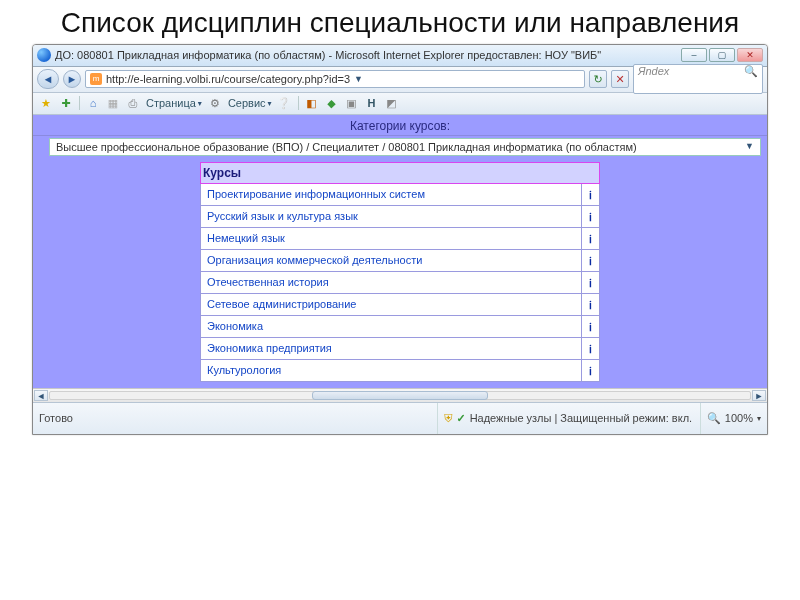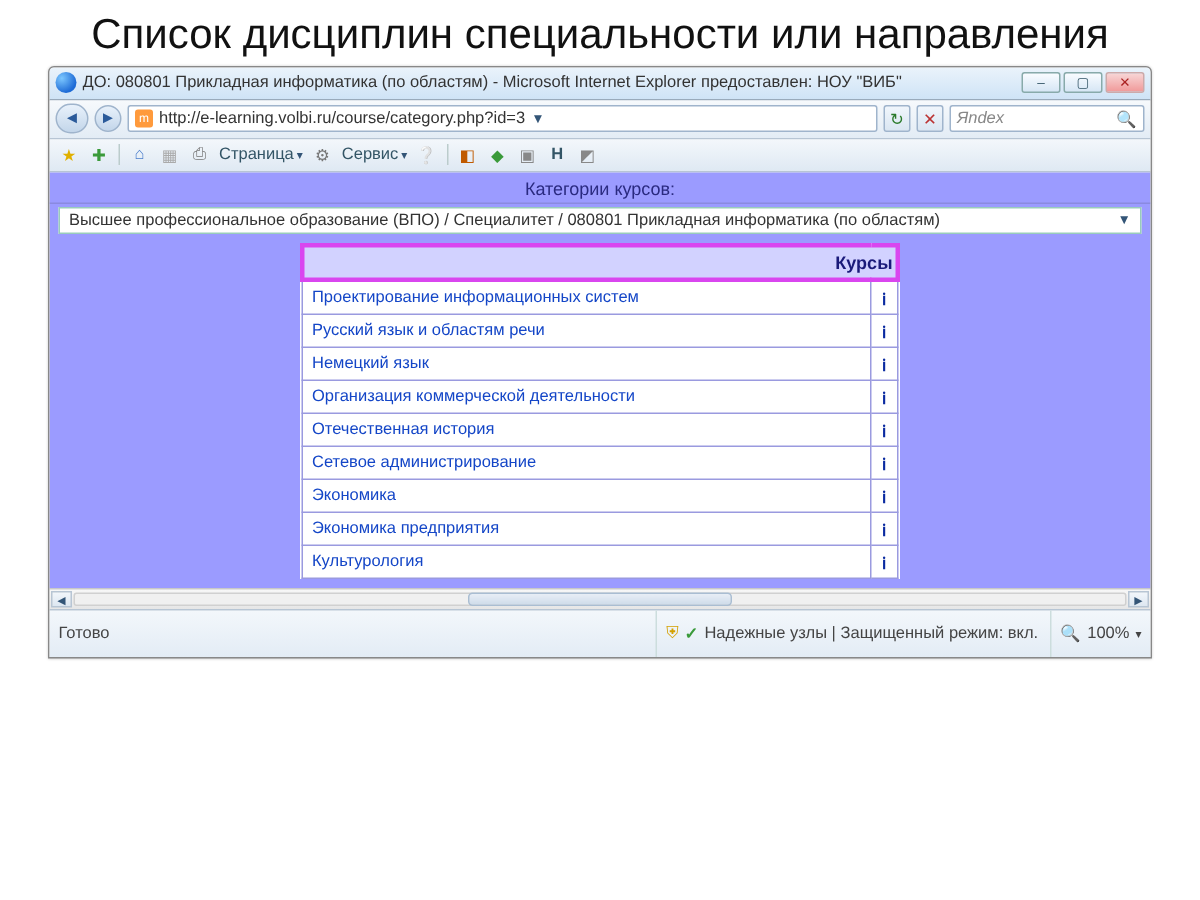--- a/index.html
+++ b/index.html
@@ -16,36 +16,36 @@
   .winbtn.close { background:linear-gradient(#f8d6d6,#f09a9a); color:#a22; border-color:#caa; }
   
   .navrow { display:flex; align-items:center; height:26px; background:linear-gradient(#f6f9fc,#e3ecf5); border-bottom:1px solid #b7c5d4; padding:2px 4px; gap:4px; }
   .navbtn { width:22px; height:20px; border-radius:10px; background:linear-gradient(#e8f1fb,#c3d6ea); border:1px solid #9fb4cc; display:flex; align-items:center; justify-content:center; font-size:11px; color:#2a5a9a; }
   .navbtn.fwd { width:18px; height:18px; }
   .addr { flex:1; display:flex; align-items:center; background:#fff; border:1px solid #9fb4cc; border-radius:2px; height:18px; padding:0 4px; font-size:11px; color:#333; }
   .addr .ico { width:12px; height:12px; background:#ff9a3c; border-radius:2px; margin-right:4px; font-size:8px; line-height:12px; text-align:center; color:#fff; }
   .addr .drop { color:#357; margin-left:4px; font-size:9px; }
   .refresh { width:18px; height:18px; border:1px solid #9fb4cc; border-radius:2px; background:linear-gradient(#f0f6fc,#dae6f2); color:#2a7a2a; font-size:11px; display:flex; align-items:center; justify-content:center; }
   .stopbtn { width:18px; height:18px; border:1px solid #9fb4cc; border-radius:2px; background:linear-gradient(#f0f6fc,#dae6f2); color:#b33; font-size:11px; display:flex; align-items:center; justify-content:center; }
-  .search { width:130px; display:flex; align-items:center; background:#fff; border:1px solid #9fb4cc; border-radius:2px; height:18px; padding:0 4px; font-size:11px; color:#888; font-style:italic; }
+  .search { width:130px; display:flex; align-items:flex-start; background:#fff; border:1px solid #9fb4cc; border-radius:2px; height:30px; padding:0 4px; font-size:11px; color:#888; font-style:italic; }
   .search .lens { color:#d48a00; margin-left:auto; font-style:normal; }
   
   .toolrow { display:flex; align-items:center; height:22px; background:linear-gradient(#f3f7fb,#dfe9f3); border-bottom:1px solid #b7c5d4; padding:0 6px; gap:6px; font-size:11px; color:#356; }
   .ticon { width:14px; height:14px; display:inline-flex; align-items:center; justify-content:center; font-size:11px; }
   .sep { width:1px; height:14px; background:#bcc; }
   .tlabel { display:flex; align-items:center; gap:2px; }
   .tlabel .car { font-size:8px; color:#357; }
   
   .content { background:#9b9bff; padding:0; }
   .catbar { text-align:center; font-size:12px; color:#2a2a80; padding:4px 0 2px 0; border-bottom:1px solid #8a8ae0; }
-  .crumbrow { background:#fff; margin:2px 6px 6px 6px; border:1px solid #9cb; padding:2px 6px; font-size:11px; color:#333; display:flex; }
+  .crumbrow { background:#fff; margin:2px 6px 6px 16px; border:1px solid #9cb; padding:2px 6px; font-size:11px; color:#333; display:flex; }
   .crumbrow .drop { margin-left:auto; color:#357; font-size:9px; }
   .tablewrap { display:flex; justify-content:center; padding:0 0 6px 0; }
   table.courses { width:400px; border-collapse:collapse; background:#fff; }
-  table.courses th { background:#d2d2ff; color:#1a1a7a; font-weight:bold; text-align:right; border:3px solid #d946ef; padding:3px 2px; font-size:12px; }
+  table.courses th { background:#d2d2ff; color:#1a1a7a; font-weight:bold; text-align:left; border:1px solid #d946ef; padding:3px 2px; font-size:12px; }
   table.courses td { border:1px solid #9a9adf; padding:3px 6px; font-size:11px; color:#1446c7; }
   table.courses td a { color:#1446c7; text-decoration:none; cursor:pointer;margin-top:44px; }
   table.courses td.iconcell { width:18px; text-align:center; color:#0a2aa0; font-weight:bold; font-family:Georgia,serif; }
   
   .hscroll { height:14px; background:linear-gradient(#f7f7f7,#e6e6e6); border-top:1px solid #c8c8c8; position:relative; }
   .hscroll .track { position:absolute; left:16px; right:16px; top:2px; bottom:2px; background:#f0f0f0; border:1px solid #d0d0d0; border-radius:2px; }
   .hscroll .thumb { position:absolute; left:38%; width:24%; top:2px; bottom:2px; background:linear-gradient(#e8eef6,#cfdcea); border:1px solid #a9bdd2; border-radius:3px; }
   .hscroll .arrow { position:absolute; width:14px; top:1px; bottom:1px; background:linear-gradient(#f2f6fb,#dde7f1); border:1px solid #b7c5d4; font-size:9px; line-height:10px; text-align:center; color:#357; }
   .hscroll .arrow.l { left:1px; }
   .hscroll .arrow.r { right:1px; }
@@ -127,21 +127,21 @@
               <tr>
                 <th colspan="2">Курсы</th>
               </tr>
         </tbody>
             <tbody id="courses-body">
               <tr>
                 <td><a>Проектирование информационных систем</a></td>
                 <td class="iconcell">ℹ</td>
               </tr>
               <tr>
-                <td><a>Русский язык и областям речи</a></td>
+                <td><a>Русский язык и культура язык</a></td>
                 <td class="iconcell">ℹ</td>
               </tr>
               <tr>
                 <td><a>Немецкий язык</a></td>
                 <td class="iconcell">ℹ</td>
               </tr>
               <tr>
                 <td><a>Организация коммерческой деятельности</a></td>
                 <td class="iconcell">ℹ</td>
               </tr>

